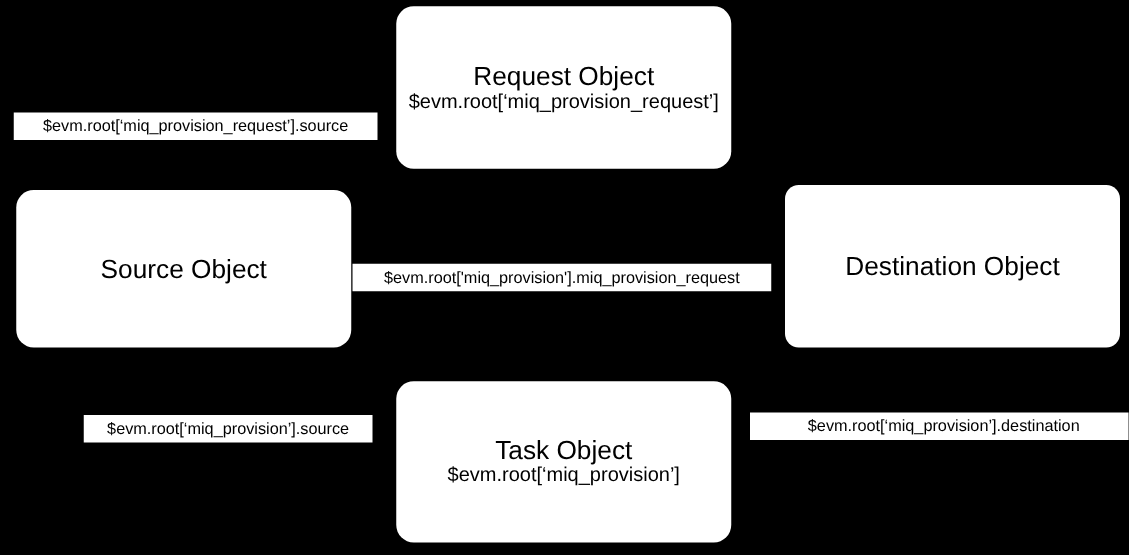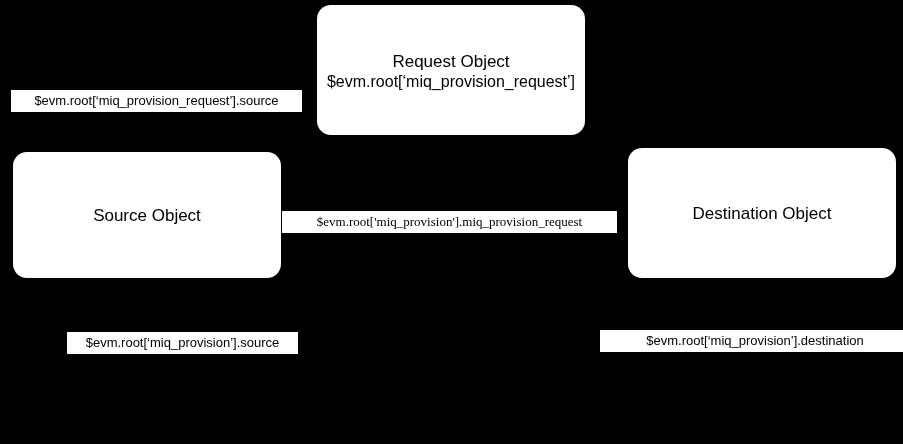--- a/index.html
+++ b/index.html
@@ -24,21 +24,21 @@
     border-radius: 14px;
     display: flex;
     flex-direction: column;
     align-items: center;
     justify-content: center;
     color: #000000;
     text-align: center;
     box-sizing: border-box;
   }
   .node-title {
-    font-size: 17px;
+    font-size: 21px;
     line-height: 23px;
     white-space: nowrap;
   }
   .node-sub {
     font-size: 16px;
     line-height: 18px;
     white-space: nowrap;
   }
   .edge-label {
     position: absolute;
@@ -48,25 +48,25 @@
     line-height: 22px;
     height: 22px;
     white-space: nowrap;
     text-align: center;
     box-sizing: border-box;
     padding: 0 16px;
   }
   
   #node-request     { left: 317px; top: 5px;   width: 268px; height: 130px; }
   #node-source      { left: 13px;   top: 152px; width: 268px; height: 126px; }
-  #node-destination { left: 628px; top: 148px; width: 268px; height: 130px; }
+  #node-destination { left: 628px; top: 148px; width: 268px; height: 130px; border-radius: 11px; }
   #node-task        { left: 317px; top: 305px; width: 268px; height: 129px; }
   
   #label-request-source      { left: 11px;  top: 90px;  width: 291px; }
-  #label-provision-request   { left: 282px; top: 211px; width: 335px; font-family: Liberation Serif, serif; }
+  #label-provision-request   { left: 282px; top: 211px; width: 335px; }
   #label-provision-source    { left: 67px;  top: 332px; width: 231px; text-align: center; }
   #label-provision-dest      { left: 600px; top: 330px; width: 310px; }
 </style>
 </head>
 <body>
 
 <div id="canvas">
 
   <div class="node" id="node-request">
     <div class="node-title">Request Object</div>
@@ -74,20 +74,24 @@
   </div>
 
   <div class="node" id="node-source">
     <div class="node-title">Source Object</div>
   </div>
 
   <div class="node" id="node-destination">
     <div class="node-title">Destination Object</div>
   </div>
 
+  <div class="node" id="node-task">
+    <div class="node-title">Task Object</div>
+    <div class="node-sub">$evm.root[‘miq_provision’]</div>
+  </div>
 
   <div class="edge-label" id="label-request-source">$evm.root[‘miq_provision_request’].source</div>
 
   <div class="edge-label" id="label-provision-request">$evm.root['miq_provision'].miq_provision_request</div>
 
   <div class="edge-label" id="label-provision-source">$evm.root[‘miq_provision’].source</div>
 
   <div class="edge-label" id="label-provision-dest">$evm.root[‘miq_provision’].destination</div>
 
 </div>

